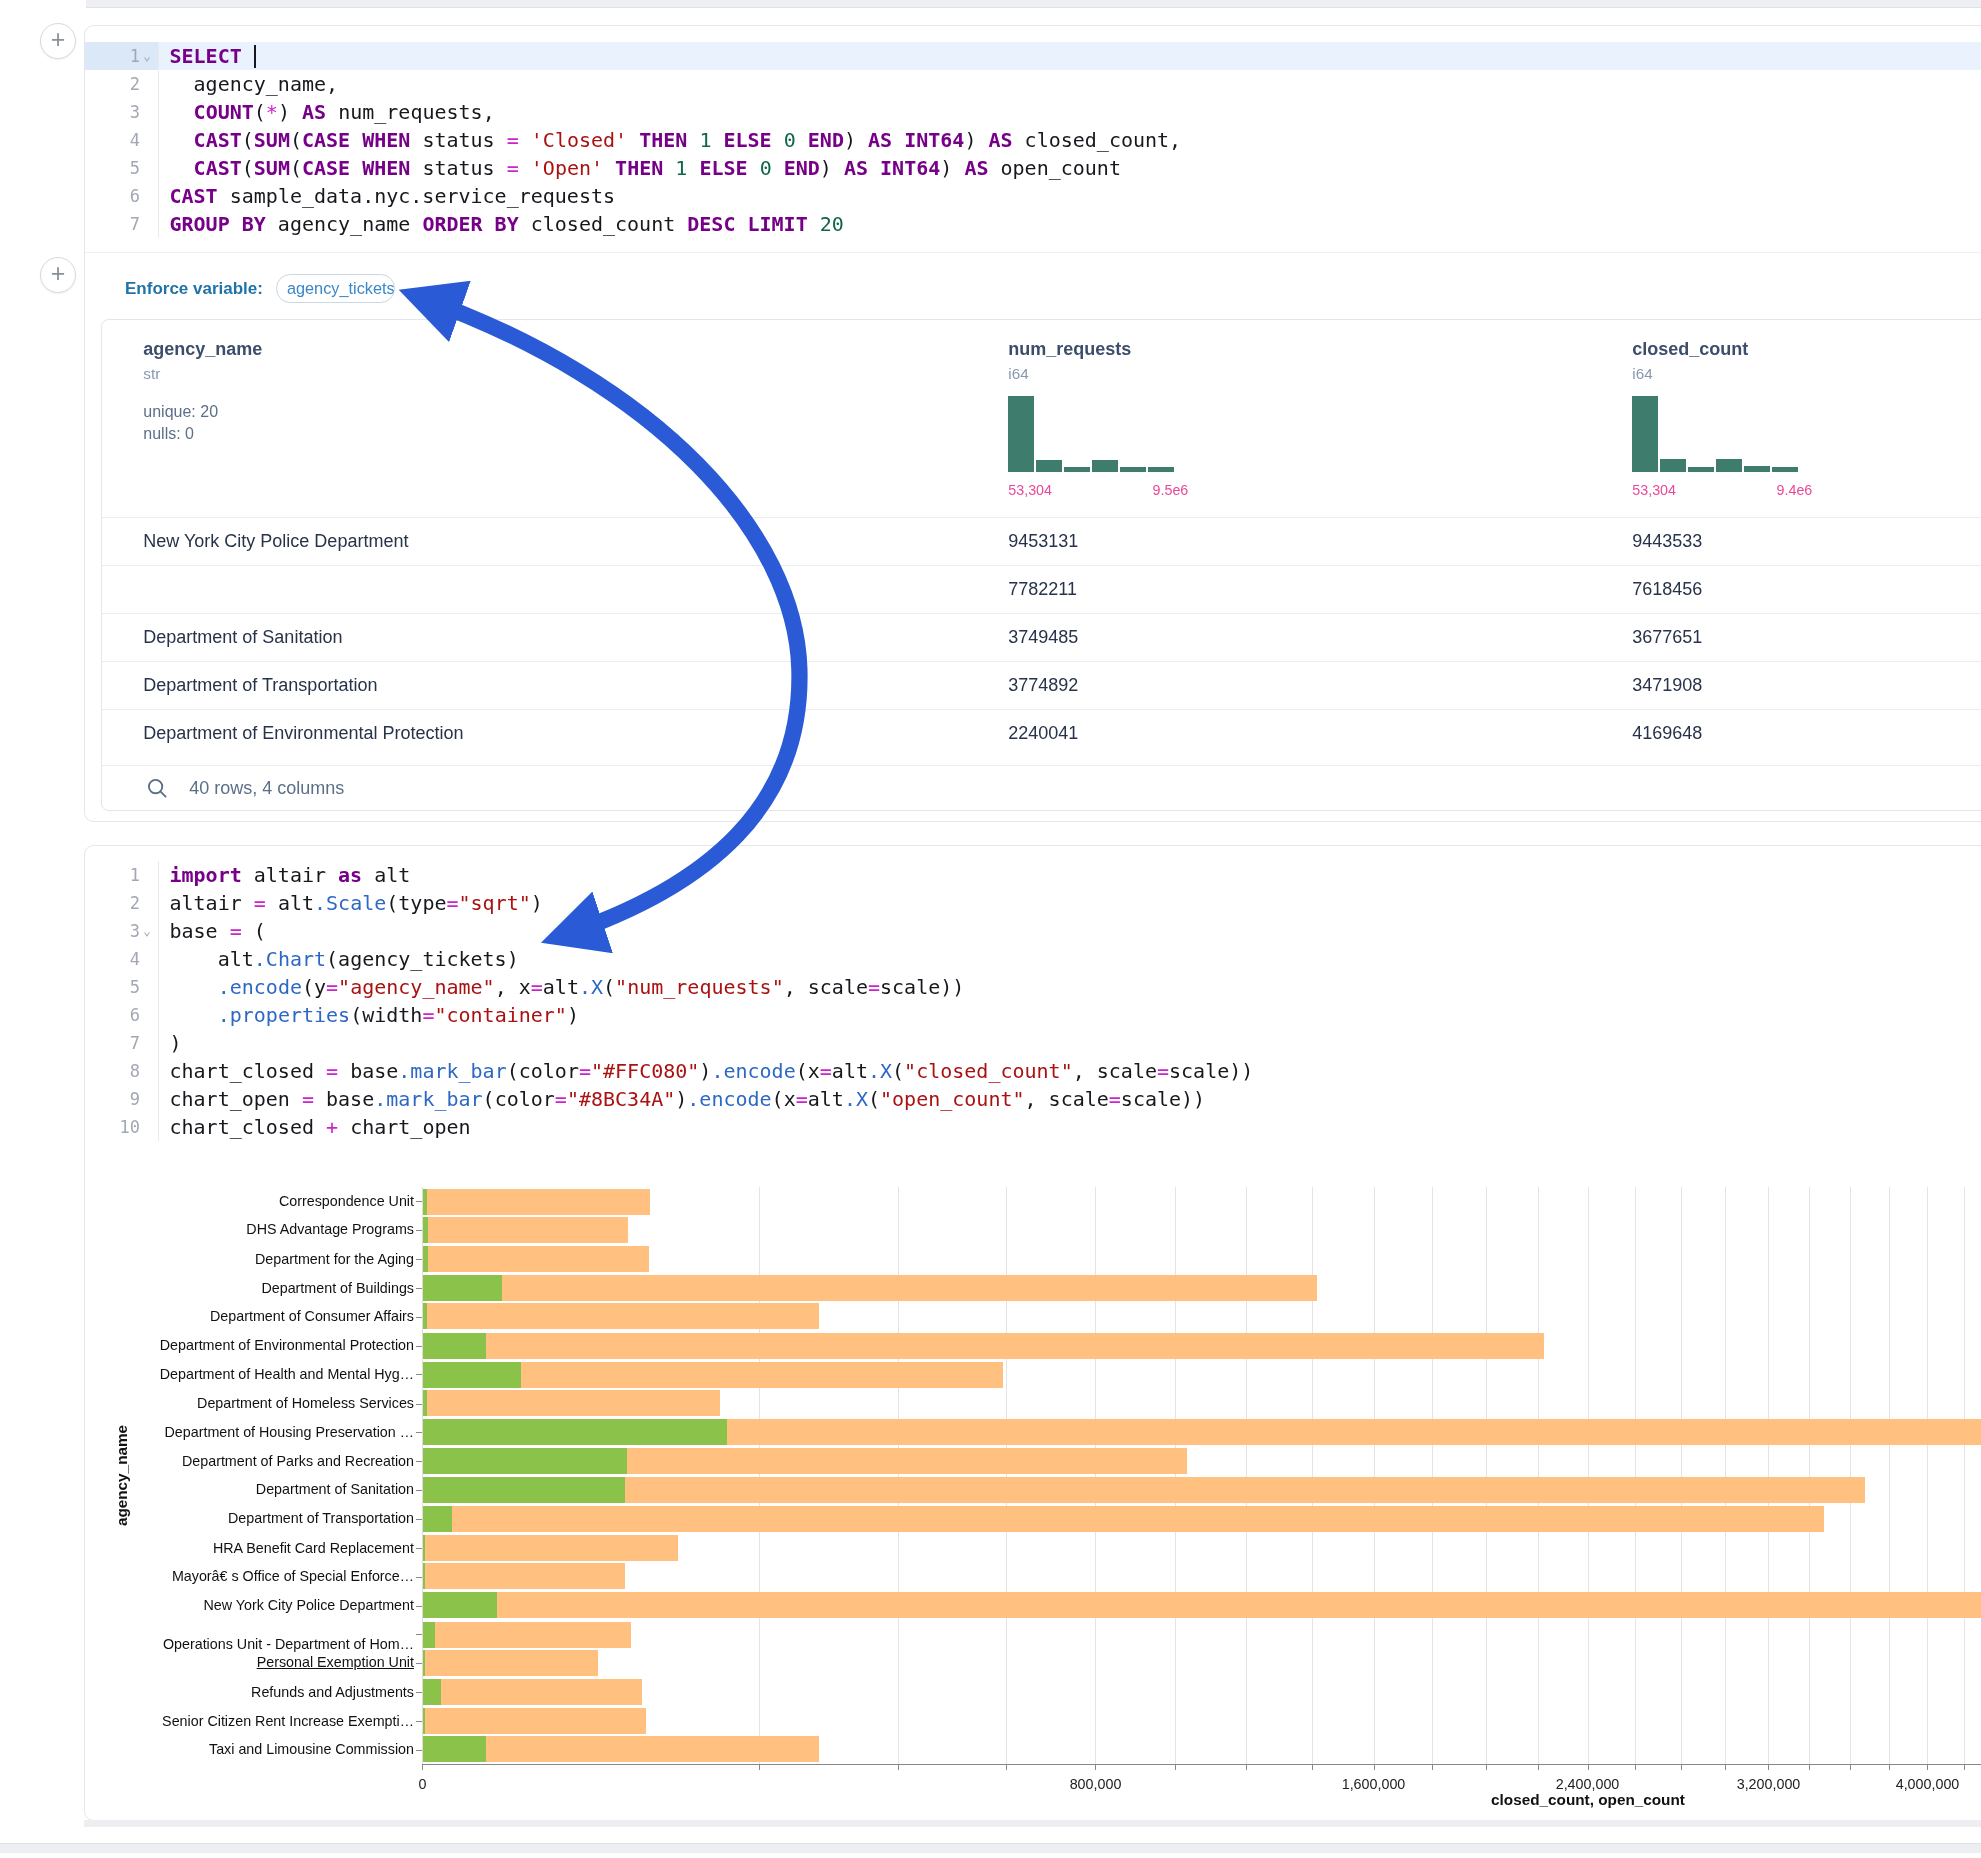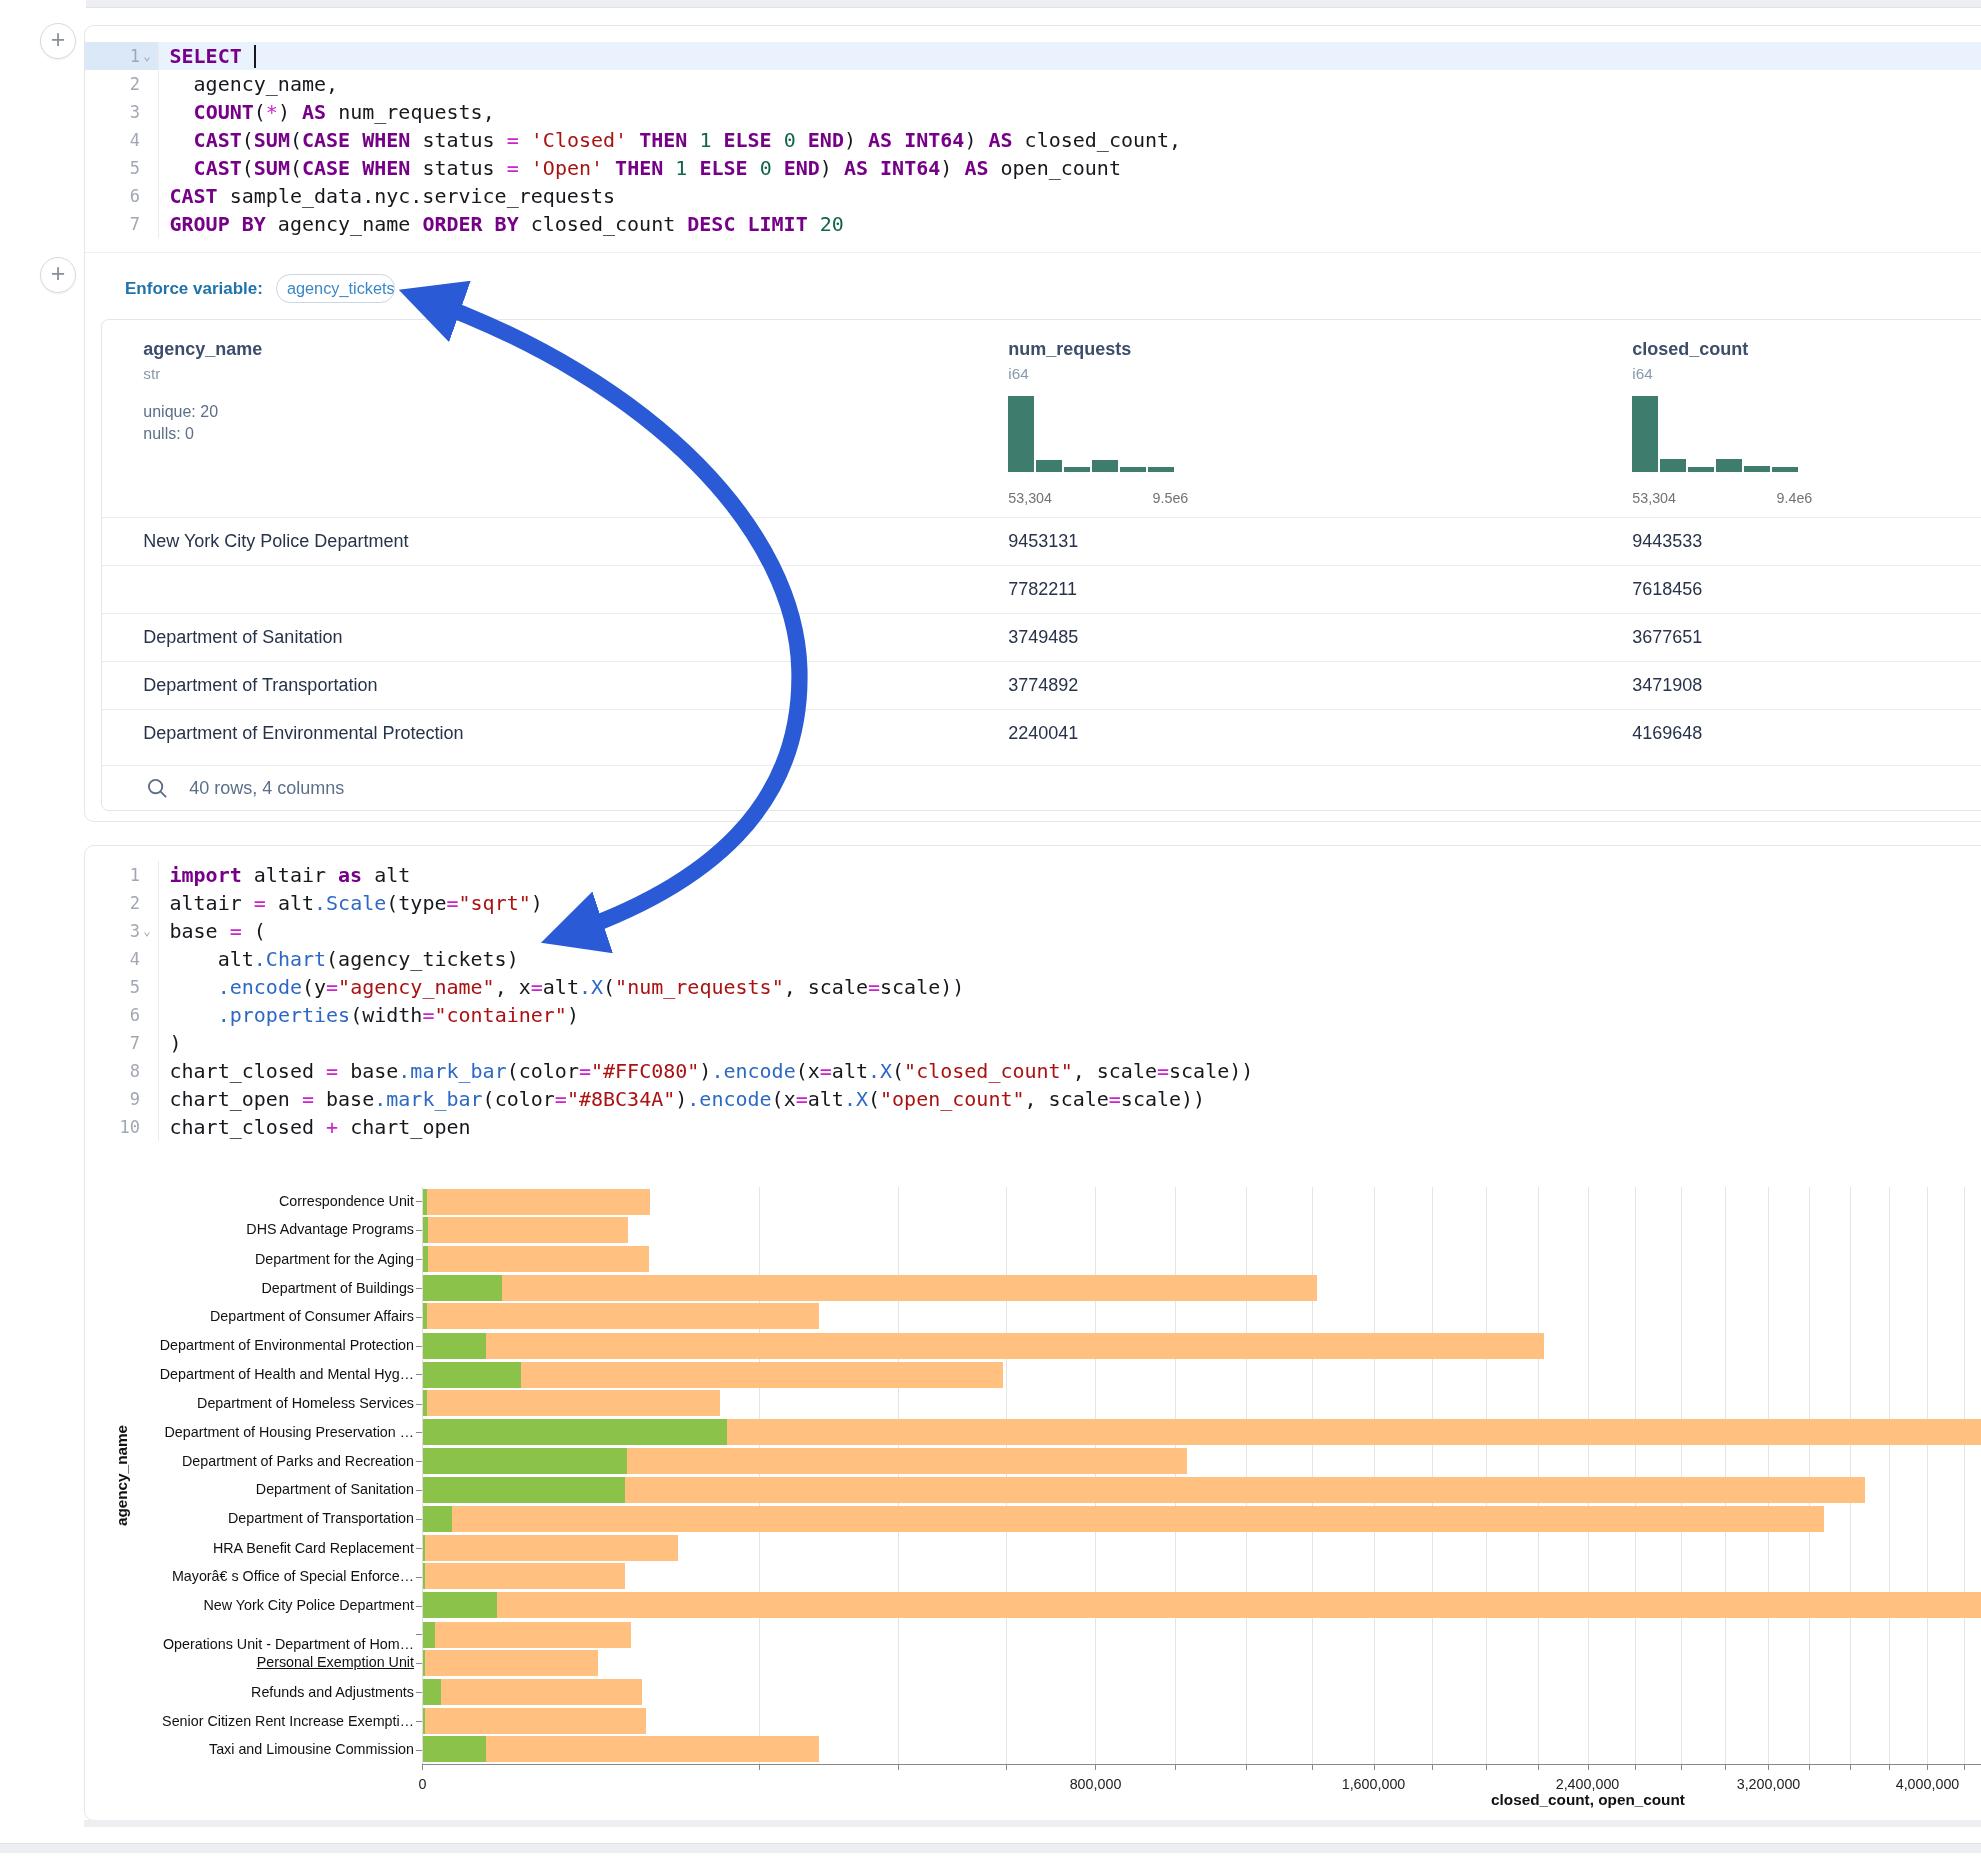--- a/index.html
+++ b/index.html
@@ -45,21 +45,21 @@
   .table-card{position:absolute;left:16.3px;top:293px;width:1902px;height:490px;border:1px solid #e2e5ea;border-radius:7.6px;overflow:hidden;background:#fff;}
   .thead{position:relative;height:197px;}
   .colh{position:absolute;top:19px;}
   .col-name{font-size:18px;font-weight:bold;color:#3d4e6c;}
   .col-type{font-size:15.3px;color:#8b98ac;margin-top:4.8px;}
   .col-stat{font-size:16px;color:#5c6f89;line-height:22px;}
   .col-stats{margin-top:18px;}
   .hist{margin-top:13.4px;width:170px;}
   .hist-bars{display:flex;align-items:flex-end;gap:1.9px;height:76px;}
   .hist-bar{width:26px;background:#3e7d6d;}
-  .hist-labels{display:flex;justify-content:space-between;font-size:14.3px;color:#737373;margin-top:18px;width:180px;}
+  .hist-labels{display:flex;justify-content:space-between;font-size:14.3px;color:#ec4899;margin-top:10px;width:180px;}
   .trow{position:relative;height:47px;border-top:1px solid #e9ecf1;}
   .tcell{position:absolute;top:0;height:47px;line-height:47px;font-size:18px;color:#273349;white-space:nowrap;}
   .tfoot{position:absolute;left:0;top:445px;height:45px;display:flex;align-items:center;gap:21px;padding-left:45px;
          border-top:1px solid #e9ecf1;width:100%;box-sizing:border-box;}
   .tfoot-text{font-size:18px;color:#5c6f89;}
   
   .chart{position:absolute;left:0;top:337px;width:1897px;height:631px;}
   .chart .abs{position:absolute;}
   .ylab{font-size:14.3px;color:#111;text-align:right;white-space:nowrap;}
   .xlab{font-size:14.3px;color:#222;text-align:center;}

